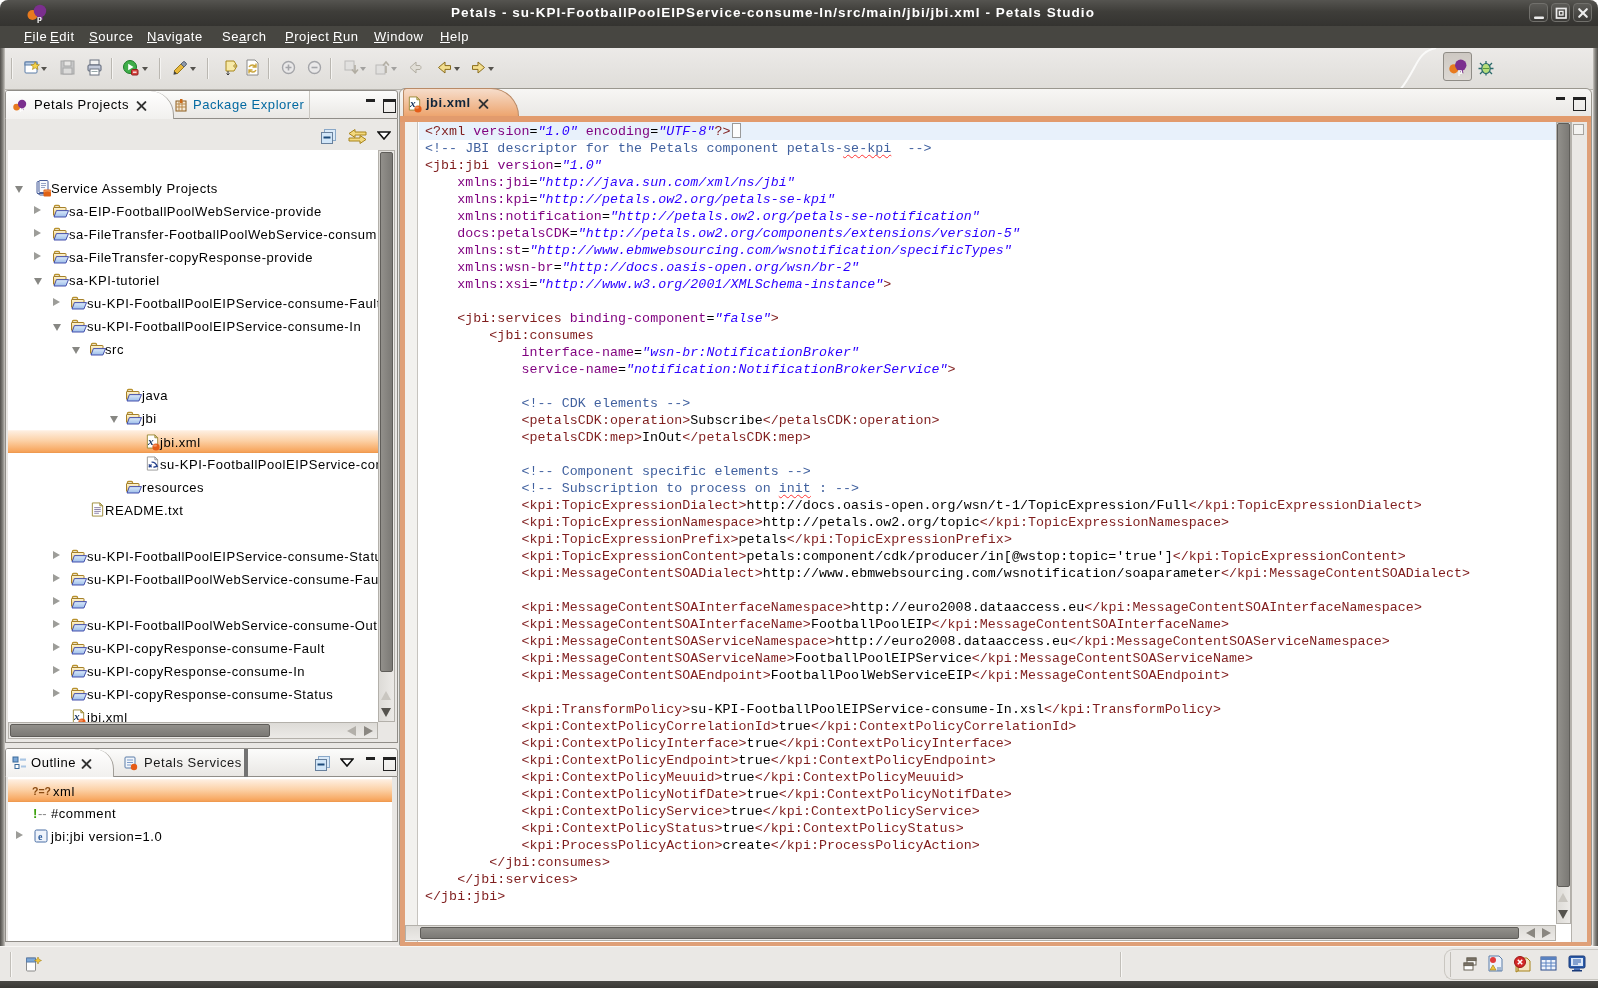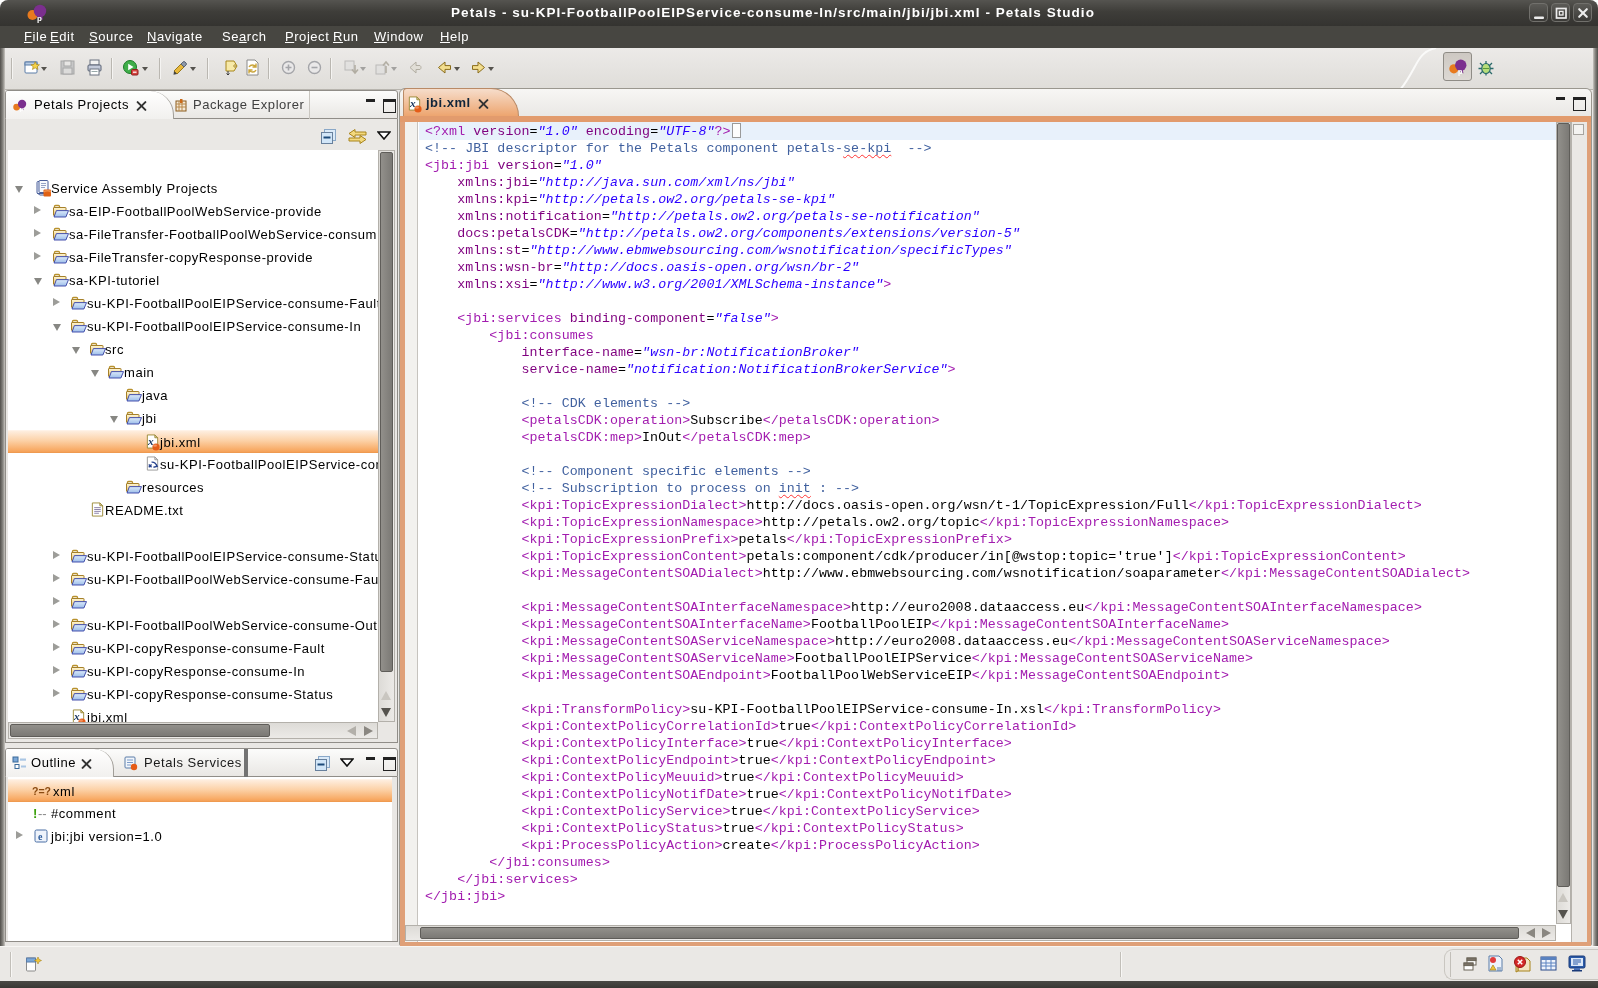--- a/index.html
+++ b/index.html
@@ -37,21 +37,21 @@
 .exp.o{border-left:4.5px solid transparent;border-right:4.5px solid transparent;border-top:7px solid #878783;top:9px}
 .exp.c{border-top:4.5px solid transparent;border-bottom:4.5px solid transparent;border-left:7px solid #9d9d99;top:6px}
 
 .sb{position:absolute;background:linear-gradient(90deg,#dddbd7,#eceae7);border:1px solid #b3b0aa}
 .sbh2{position:absolute;background:linear-gradient(#dddbd7,#eceae7);border:1px solid #b3b0aa}
 .th{position:absolute;background:linear-gradient(90deg,#92908b,#7b7975);border:1px solid #5f5d59;border-radius:2px}
 .thh{position:absolute;background:linear-gradient(#92908b,#7b7975);border:1px solid #5f5d59;border-radius:2px}
 .tri{position:absolute;width:0;height:0}
 
 pre{font-family:"Liberation Mono",monospace;font-size:13.3px;line-height:17px;letter-spacing:.06px;position:absolute}
-.t{color:#a21caf}.a{color:#7f007f}.v{color:#2a00ff;font-style:italic}.c{color:#41619f}
+.t{color:#7f1d1d}.a{color:#7f007f}.v{color:#2a00ff;font-style:italic}.c{color:#41619f}
 #caret{display:inline-block;width:9px;height:15px;border:1px solid #9a9a9a;background:#fdfdfd;vertical-align:-3px;margin-left:1px}
 .sq{text-decoration:underline wavy #f33 1px;text-underline-offset:2px;text-decoration-skip-ink:none}
 </style></head>
 <body>
 <div id="win">
 <div id="titlebar">
   <svg width="24" height="20" style="position:absolute;left:25px;top:3px" viewBox="0 0 24 20">
     <circle cx="7.5" cy="12" r="5" fill="#e87a1e"></circle>
         <circle cx="15" cy="8" r="6.2" fill="#7b2f8e"></circle>
     <path d="M12 13 l5 -1 1 5 z" fill="#7b2f8e"></path>
@@ -244,21 +244,21 @@
       </svg>
   <span style="position:absolute;left:28px;top:6px">Petals Projects</span>
   <span class="xclose" style="position:absolute;left:130px;top:9px"></span>
 </div>
 <div class="vtab" style="left:172px;top:91px;width:138px;border-right:1px solid #c9c6c0">
   <svg width="15" height="15" style="position:absolute;left:3px;top:7px" viewBox="0 0 15 15">
         <rect x="1" y="3" width="10" height="10" fill="#f4e9d7" stroke="#8a5a1c"></rect>
         <path d="M1 6 h10 M1 9 h10 M4 3 v10 M7 3 v10" stroke="#b8884a"></path>
         <rect x="5" y="1" width="2.5" height="4" fill="#c96a1a"></rect>
       </svg>
-  <span style="position:absolute;left:21px;top:6px;color:#404040">Package Explorer</span>
+  <span style="position:absolute;left:21px;top:6px;color:#0369a1">Package Explorer</span>
 </div>
 <div class="vmin" style="left:365px;top:99px"></div>
 <div class="vmax" style="left:383px;top:99px"></div>
 <div style="position:absolute;left:5px;top:119px;width:393px;height:31px;background:#eae8e5;border-left:1px solid #908d88;border-right:1px solid #908d88"></div>
 <svg style="position:absolute;left:320px;top:128px" width="18" height="17" viewBox="0 0 18 17">
       <rect x="4.5" y="1.5" width="11" height="11" fill="#dbeaf8" stroke="#8aa8c8"></rect>
       <rect x="1.5" y="4.5" width="11" height="11" fill="#d2e6f8" stroke="#68809c"></rect>
       <path d="M3.5 9.5 h7" stroke="#1c4a7a" stroke-width="2"></path>
     </svg>
 <svg style="position:absolute;left:347px;top:128px" width="21" height="17" viewBox="0 0 21 17">
@@ -320,27 +320,20 @@
           <use href="#folder"></use>
         </svg>
         <span class="tx" style="left:79px">su-KPI-FootballPoolEIPService-consume-In</span>
       </div>
   <div class="trow" style="top:188px">
         <i class="exp o" style="left:64px"></i>
         <svg class="ic" style="left:82px" width="16" height="16">
           <use href="#folder"></use>
         </svg>
         <span class="tx" style="left:97px">src</span>
-      </div>
-  <div class="trow" style="top:211px">
-        <i class="exp o" style="left:83px"></i>
-        <svg class="ic" style="left:100px" width="16" height="16">
-          <use href="#folder"></use>
-        </svg>
-        <span class="tx" style="left:116px">main</span>
       </div>
   <div class="trow" style="top:234px">
         <svg class="ic" style="left:118px" width="16" height="16">
           <use href="#folder"></use>
         </svg>
         <span class="tx" style="left:134px">java</span>
       </div>
   <div class="trow" style="top:257px">
         <i class="exp o" style="left:102px"></i>
         <svg class="ic" style="left:118px" width="16" height="16">

